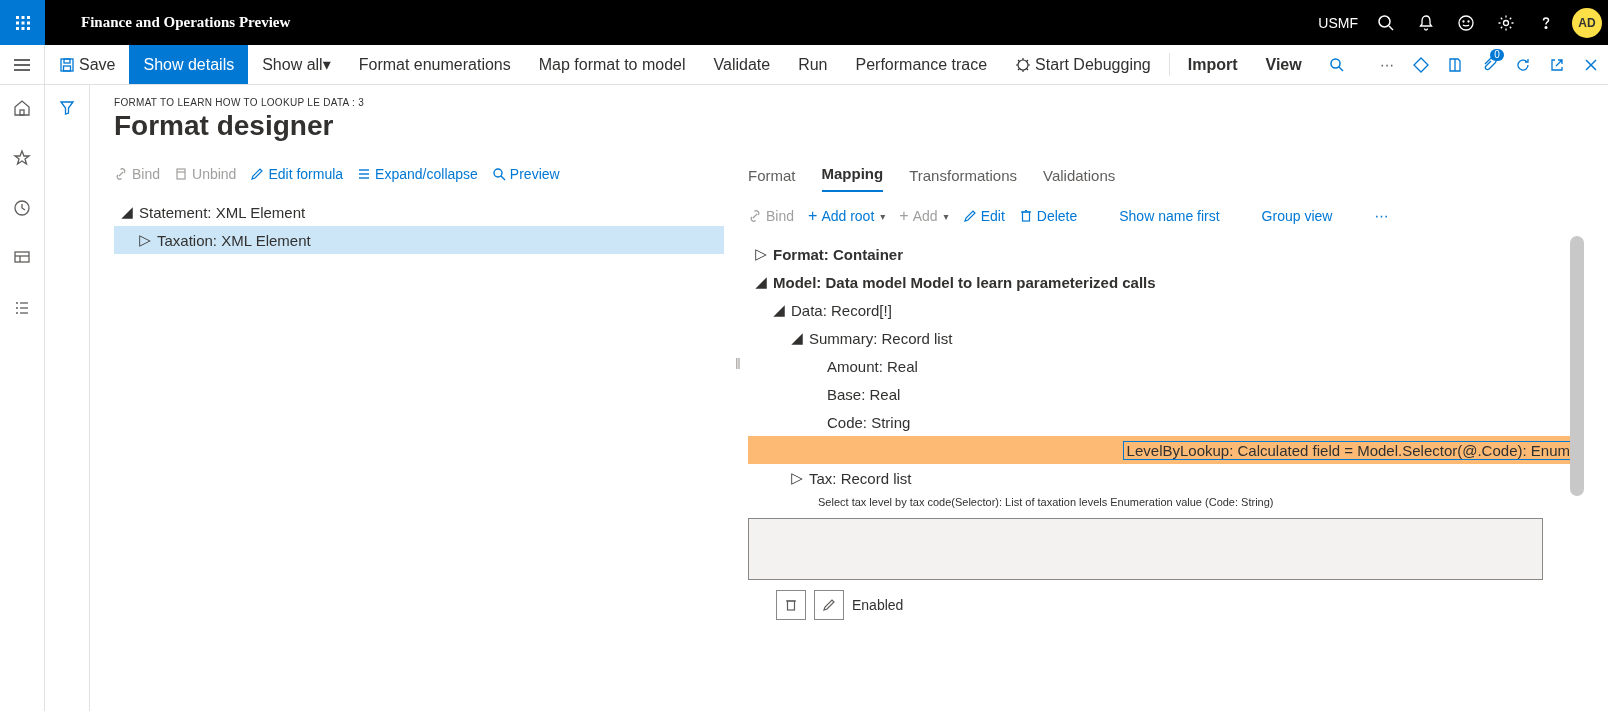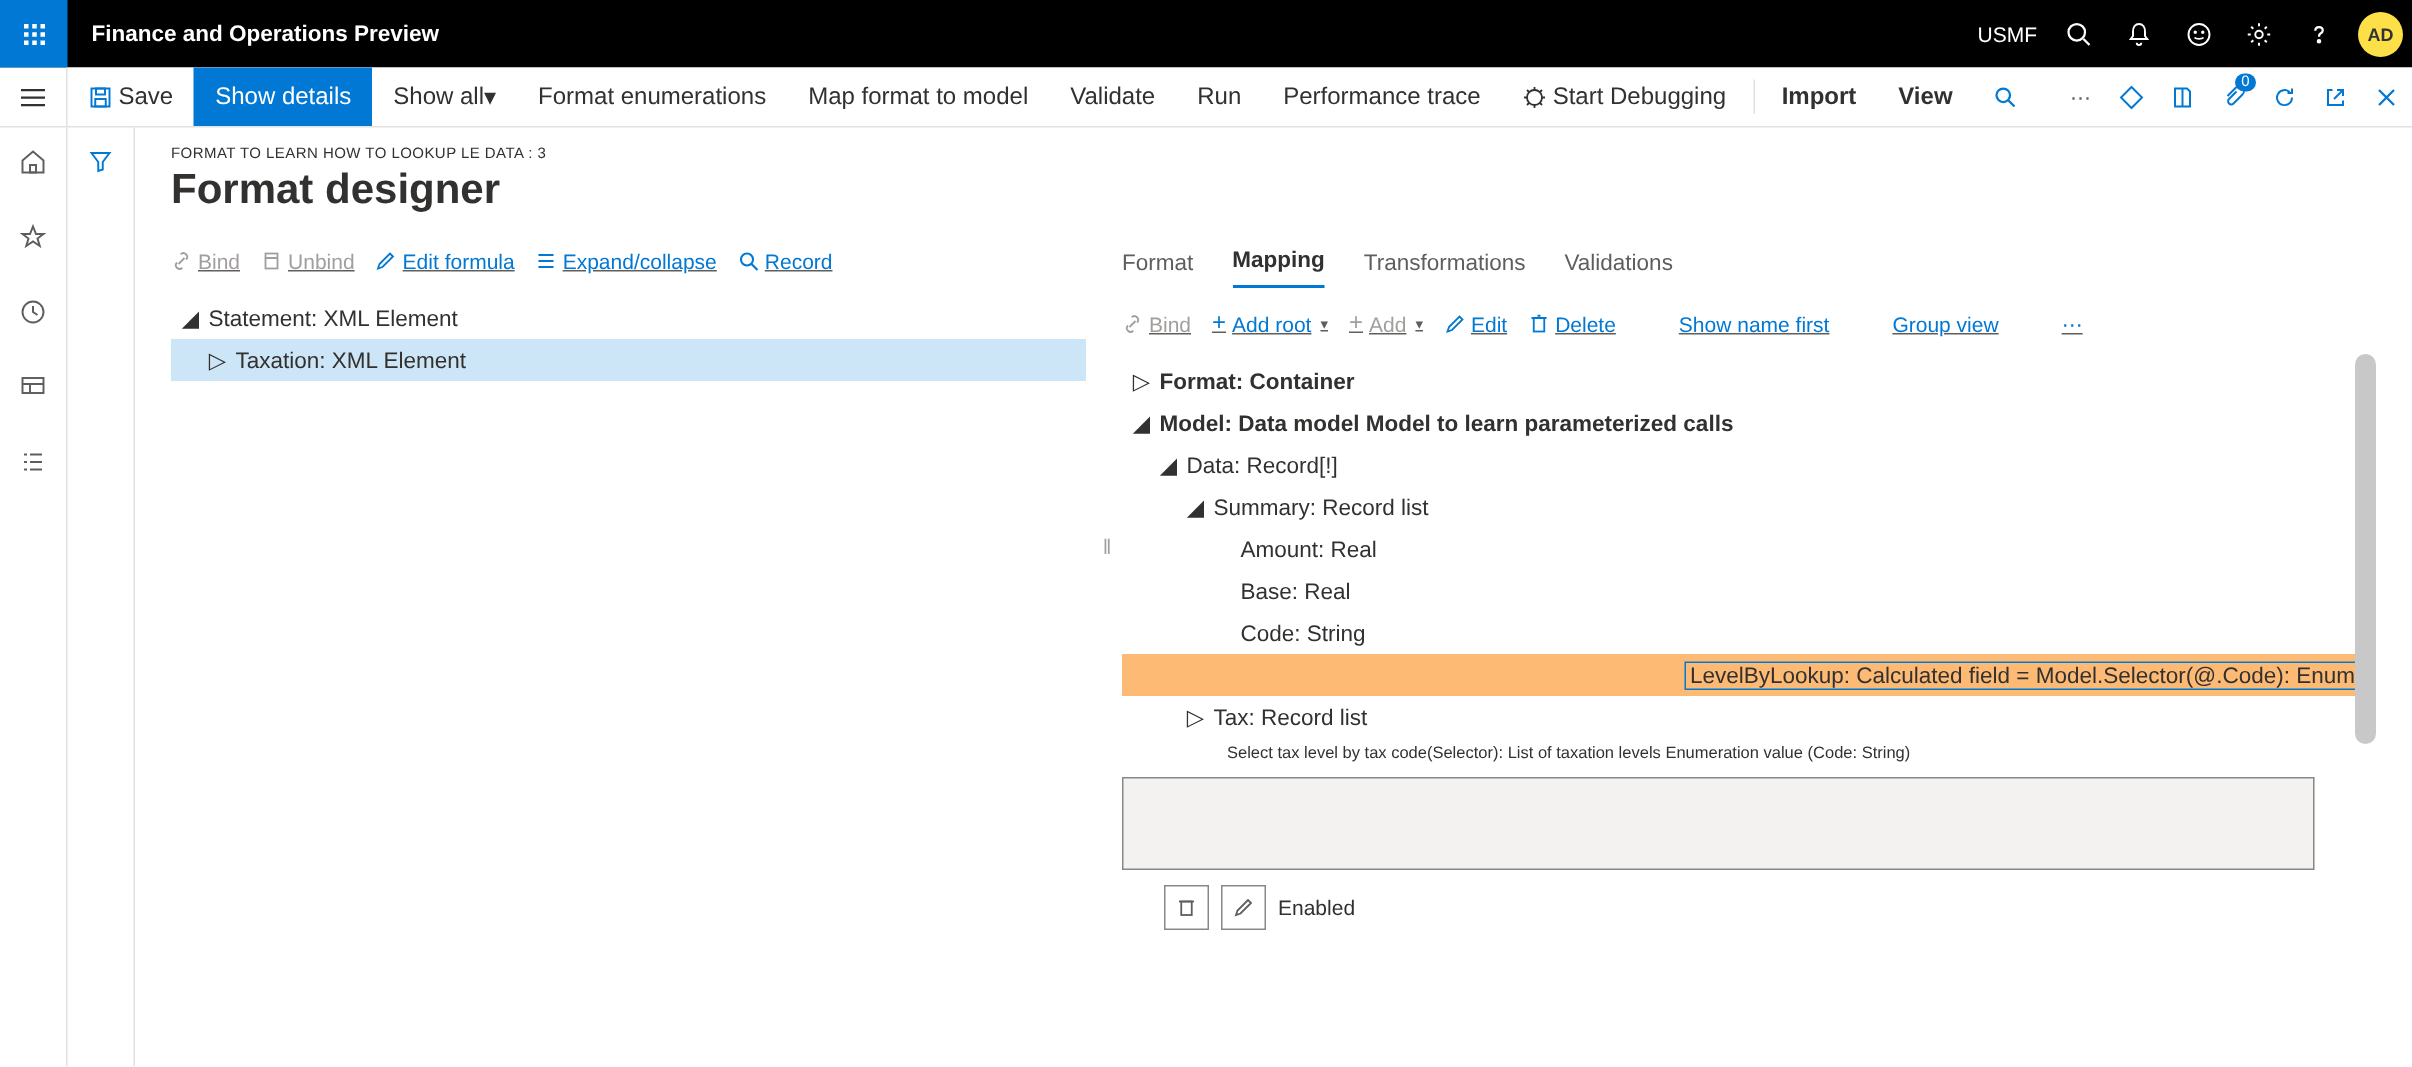--- a/index.html
+++ b/index.html
@@ -1,21 +1,21 @@
 <!DOCTYPE html>
 <html><head>
 <meta charset="utf-8">
 <style>
   * { box-sizing: border-box; margin: 0; padding: 0; }
   body { font-family: "Segoe UI", -apple-system, sans-serif; font-size: 14px; color: #323130; background: #fff; overflow: hidden; }
 
   
   .topbar { height: 45px; background: #000; display: flex; align-items: center; color: #fff; }
   .waffle { width: 45px; height: 45px; display:flex; align-items:center; justify-content:center; background: #0078d4; cursor:pointer;}
-  .topbar-title { font-size: 15px; font-weight: 600; padding: 0 16px; flex: 0 0 auto;}
+  .topbar-title { font-size: 15px; font-weight: 600; padding: 0 36px; flex: 0 0 auto; font-family: Liberation Serif, serif;}
   .topbar-spacer { flex: 1; }
   .topbar-company { font-size: 14px; margin-right: 8px;}
   .topbar-icon { width: 40px; height: 45px; display:flex; align-items:center; justify-content:center; cursor:pointer; }
   .avatar { width: 30px; height: 30px; border-radius: 50%; background: #fde047; color:#333; font-size:12px; font-weight:600; display:flex;align-items:center;justify-content:center; margin: 0 6px;}
 
   
   .actionbar { height: 40px; border-bottom: 1px solid #e1e1e1; display:flex; align-items:stretch; background:#fff;}
   .ab-left { width:45px; display:flex; align-items:center; justify-content:center; border-right:1px solid #e1e1e1; cursor:pointer;}
   .ab-item { display:flex; align-items:center; padding: 0 14px; font-size:16px; color:#323130; cursor:pointer; white-space:nowrap;}
   .ab-item.save svg {margin-right:4px;}
@@ -37,21 +37,21 @@
   .main { flex:1; padding: 12px 24px 0 24px; display:flex; flex-direction:column; overflow:hidden;}
   .crumb { font-size: 10px; letter-spacing: .03em; color:#323130; margin-bottom:2px;}
   .page-title { font-size: 28px; font-weight:600; margin-bottom:14px;}
 
   .split { display:flex; flex:1; overflow:hidden; gap:24px;}
   .pane { display:flex; flex-direction:column; min-width:0; }
   .pane.left { flex:0 0 610px; }
   .pane.right { flex:1; position:relative;}
 
   
-  .pane-tb { display:flex; align-items:center; gap:14px; height:36px; margin-bottom:6px; color:#605e5c; font-size:14px; flex-wrap:nowrap;text-decoration:underline;}
+  .pane-tb { display:flex; align-items:center; gap:14px; height:36px; margin-bottom:6px; color:#605e5c; font-size:14px; flex-wrap:nowrap;}
   .pane-tb .link { color:#0078d4; display:flex; align-items:center; gap:4px; cursor:pointer;}
   .pane-tb .disabled { color:#a19f9d; display:flex; align-items:center; gap:4px;}
   .pane-tb .chev { font-size:10px; color:#605e5c; margin-left:2px;}
 
   
   .tabs { display:flex; gap:26px; height:36px; align-items:flex-end; border-bottom:0; margin-bottom:6px;}
   .tab { font-size:15px; color:#605e5c; padding-bottom:8px; cursor:pointer; }
   .tab.active { color:#323130; font-weight:600; border-bottom:2px solid #0078d4;}
 
   
@@ -308,21 +308,21 @@
                 <line x1="2" y1="7" x2="12" y2="7"></line>
                 <line x1="2" y1="11" x2="12" y2="11"></line>
               </svg>
               <span>Expand/collapse</span>
             </span>
           <span class="link">
               <svg width="14" height="14" viewBox="0 0 14 14" stroke="#0078d4" stroke-width="1.4" fill="none">
                 <circle cx="6" cy="6" r="4"></circle>
                 <line x1="9" y1="9" x2="13" y2="13"></line>
               </svg>
-              <span>Record</span>
+              <span>Preview</span>
             </span>
         </div>
         <div class="tree">
           <div class="tree-row indent0">
             <span class="tw">◢</span>
             <span class="lbl">Statement: XML Element</span>
           </div>
           <div class="tree-row indent1 left-sel">
             <span class="tw">▷</span>
             <span class="lbl">Taxation: XML Element</span>

